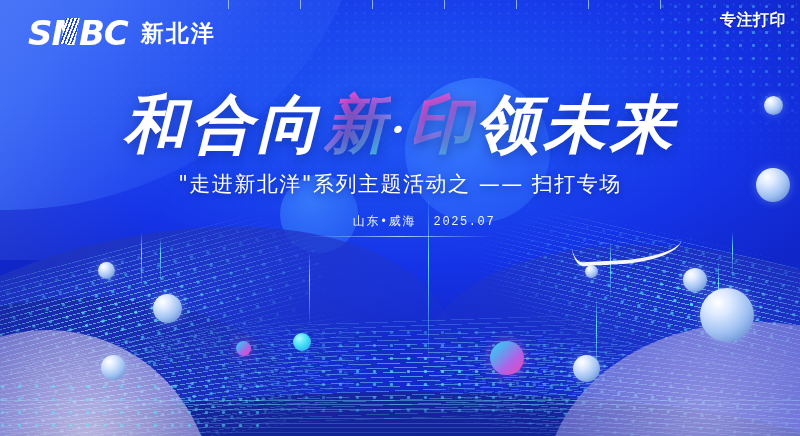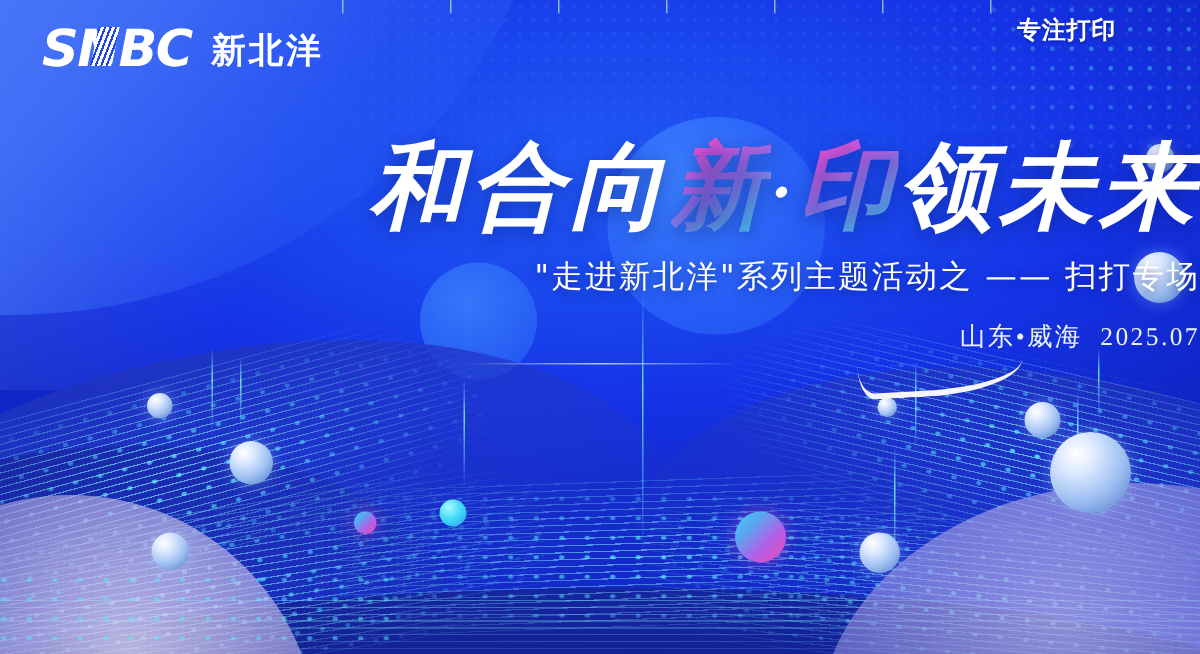--- a/index.html
+++ b/index.html
@@ -133,22 +133,22 @@
     background:repeating-linear-gradient(100deg,#1e44e0 0 1.5px,#ffffff 1.5px 3.6px);
     transform:skewX(-12deg);
   }
   #logo .cn {
     font-size:23px; font-weight:bold; color:#fff; letter-spacing:2px;
     font-family:"DejaVu Sans", sans-serif;
   }
 
   
   #anniv {
-    position:absolute; right:26px; top:10px; z-index:40;
-    width:96px; text-align:left; color:#fff;
+    position:absolute; right:14px; top:10px; z-index:40;
+    width:96px; text-align:right; color:#fff;
   }
   #anniv .top {
     font-size:16px; font-weight:bold; letter-spacing:.5px;
     font-family:"DejaVu Sans", sans-serif;
     text-shadow:0 1px 2px rgba(0,20,90,.5);
   }
   #anniv .btm {
     position:relative; height:42px; margin-top:-1px;
   }
   #anniv .num {
@@ -159,21 +159,21 @@
   }
   #anniv .arcs { position:absolute; left:40px; top:0px; }
   #anniv .yr {
     position:absolute; right:1px; bottom:3px;
     font-size:14px; font-weight:bold;
     font-family:"DejaVu Sans", sans-serif;
   }
 
   
   #title-wrap {
-    position:absolute; left:0; top:92px; width:800px; text-align:right; z-index:35;
+    position:absolute; left:0; top:92px; width:800px; text-align:center; z-index:35;
   }
   #main-title {
     font-size:63px; line-height:1.02; font-weight:bold;
     font-family:"DejaVu Serif", serif;
     font-style:italic;
     letter-spacing:4px;
     color:#fff;
     text-shadow:0 3px 12px rgba(8,24,110,.45);
     white-space:nowrap;
   }
@@ -193,22 +193,22 @@
   }
   #subtitle {
     margin-top:14px;
     font-size:21px; color:#fff; letter-spacing:1.5px;
     font-family:"DejaVu Sans", sans-serif;
     text-shadow:0 2px 7px rgba(8,24,110,.55);
     white-space:nowrap;
   }
   #meta {
     margin-top:15px;
-    font-size:17px; color:#eaf2ff; letter-spacing:1.6px;
-    font-family:Liberation Serif, serif;
+    font-size:12px; color:#eaf2ff; letter-spacing:1.6px;
+    font-family:Liberation Mono, monospace;
     white-space:nowrap;
     padding-left:48px;
   }
   #meta-rule {
     margin:6px auto 0; width:185px; height:1px;
     background:linear-gradient(90deg,rgba(180,215,255,0),rgba(205,228,255,.85),rgba(180,215,255,0));
   }
   .ticks { position:absolute; top:0; width:1px; height:9px; background:rgba(190,222,255,.7); }
 </style>
 </head>

